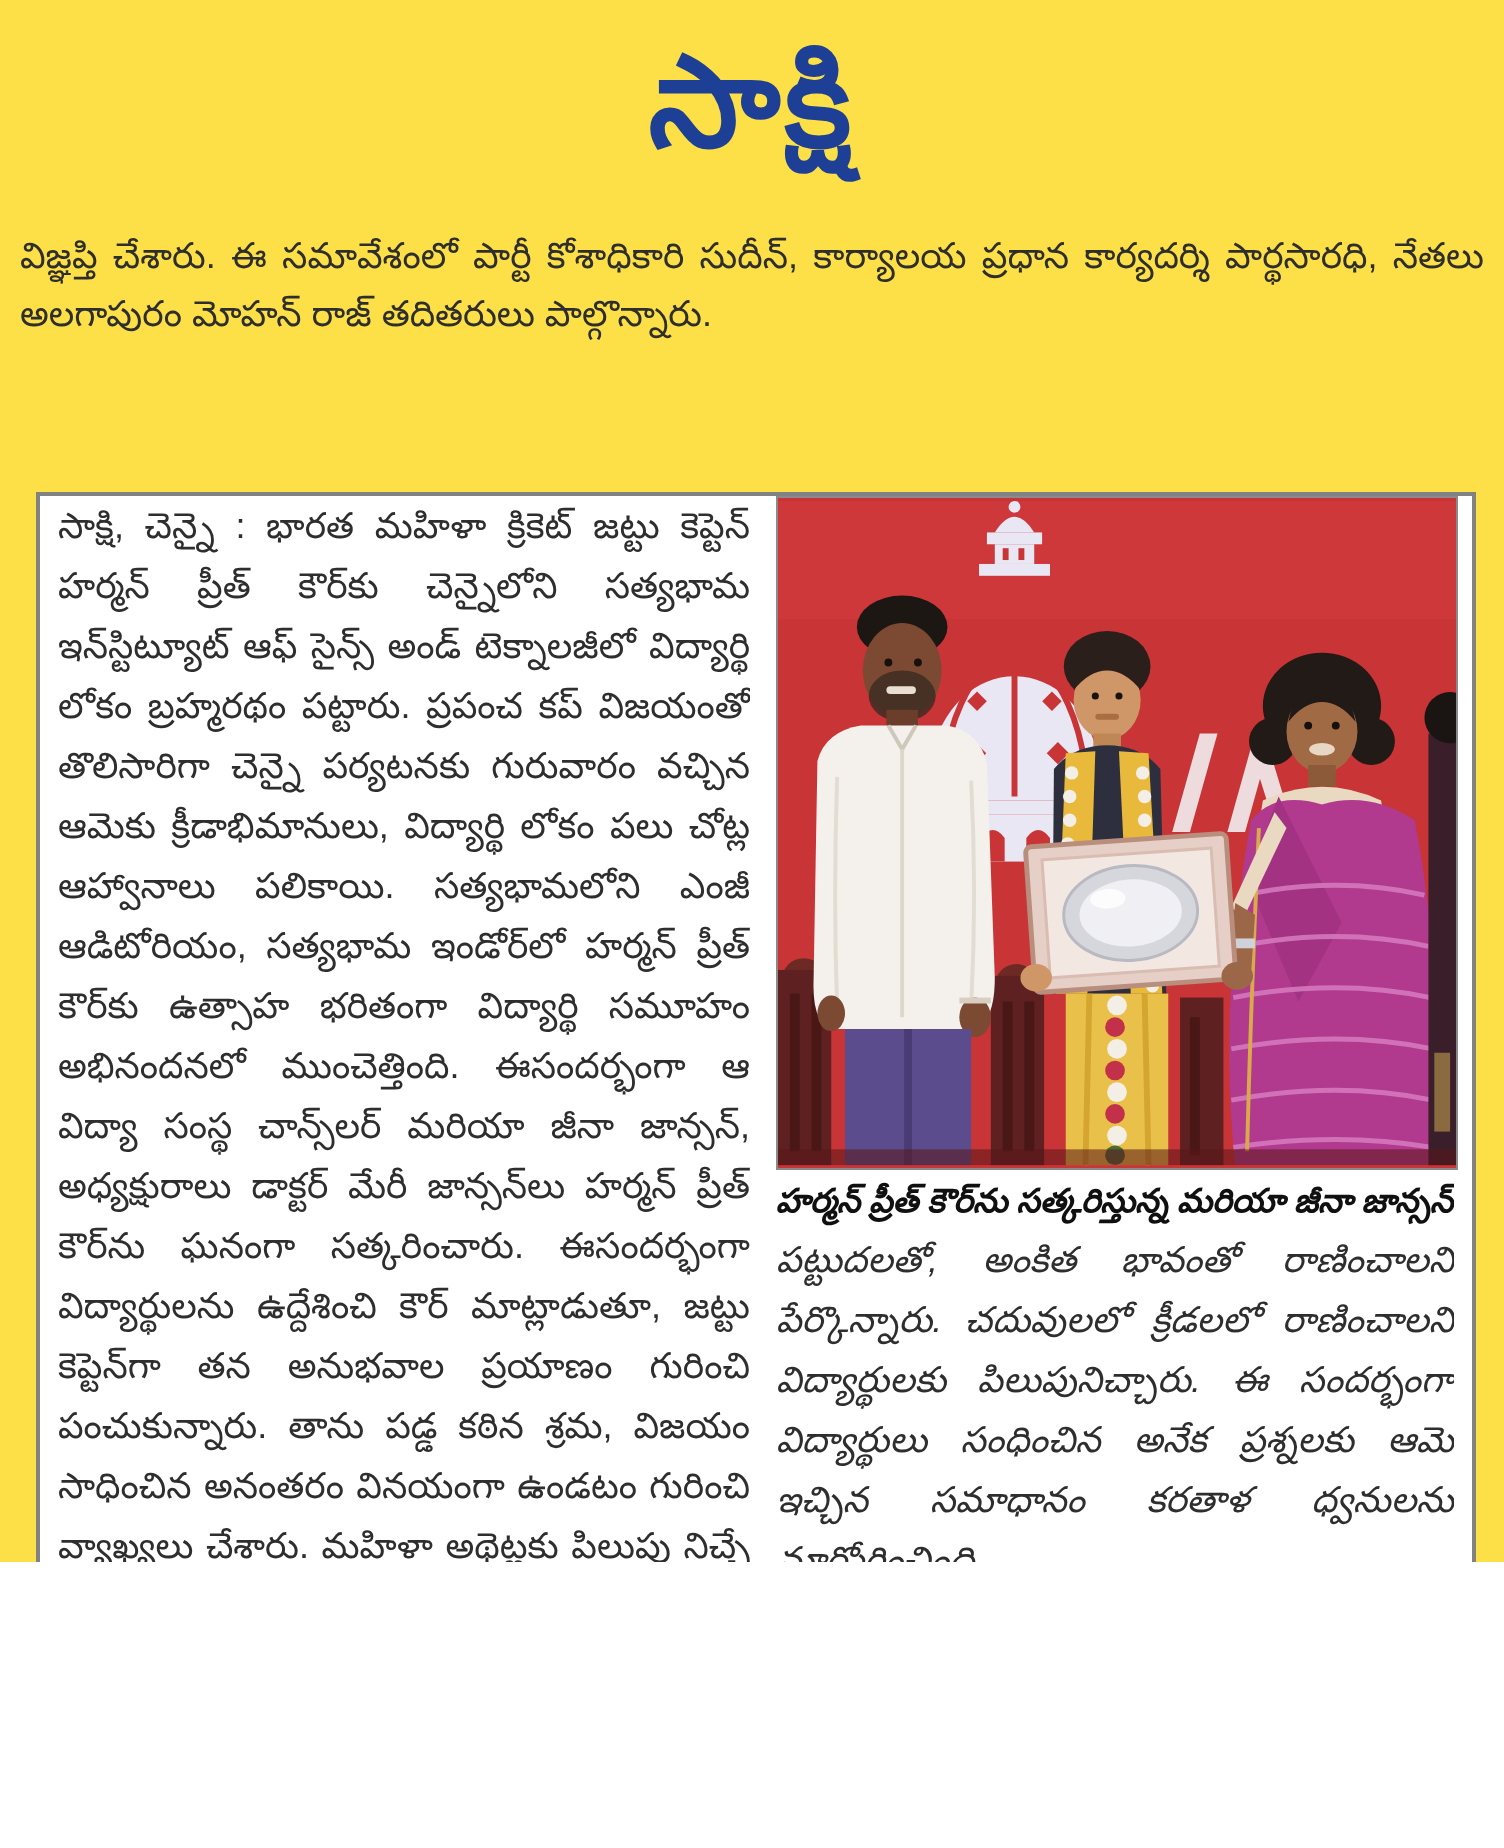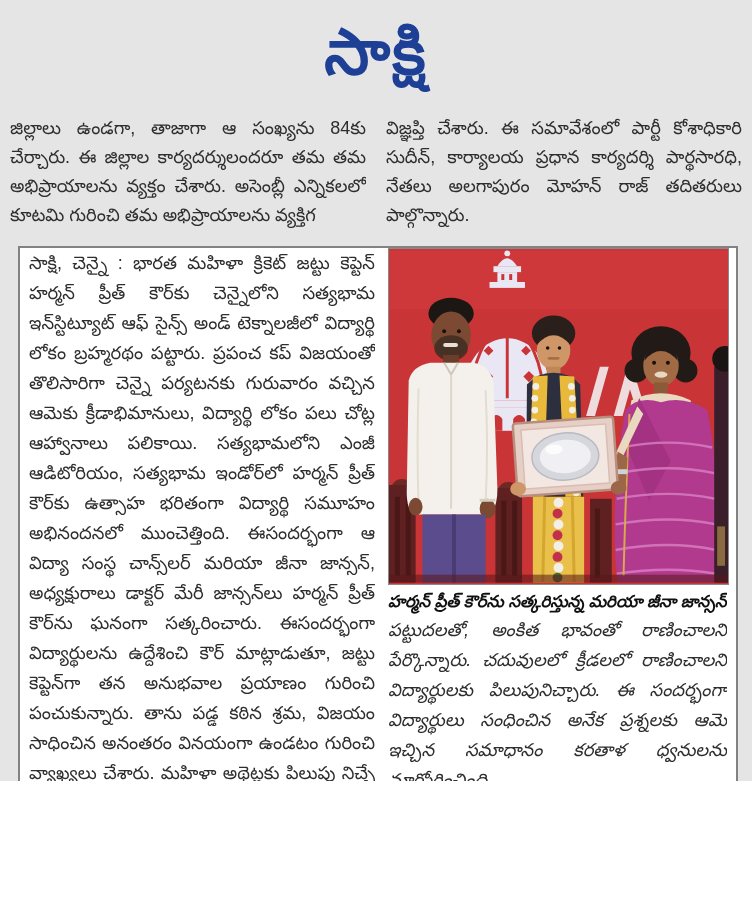--- a/index.html
+++ b/index.html
@@ -1,21 +1,21 @@
 <!DOCTYPE html>
 <html><head>
 <meta charset="utf-8">
 <style>
   * { box-sizing: border-box; }
   html, body { margin: 0; padding: 0; background: #ffffff; }
   .page {
     position: relative;
     width: 752px;
     height: 781px;
-    background: #e5e5e5;
+    background: #fde047;
     font-family: "Liberation Sans", sans-serif;
     overflow: hidden;
   }
   .masthead {
     height: 104px;
     text-align: center;
     padding-top: 4px;
   }
   .masthead-title {
     display: inline-block;
@@ -107,21 +107,20 @@
 </head>
 <body>
 
 <div class="page">
 
   <header class="masthead">
     <span class="masthead-title">సాక్షి</span>
   </header>
 
   <section class="top-story">
-    <p class="col">జిల్లాలు ఉండగా, తాజాగా ఆ సంఖ్యను 84కు చేర్చారు. ఈ జిల్లాల కార్యదర్శులందరూ తమ తమ అభిప్రాయాలను వ్యక్తం చేశారు. అసెంబ్లీ ఎన్నికలలో కూటమి గురించి తమ అభిప్రాయాలను వ్యక్తిగ</p>
     <p class="col">విజ్ఞప్తి చేశారు. ఈ సమావేశంలో పార్టీ కోశాధికారి సుదీన్, కార్యాలయ ప్రధాన కార్యదర్శి పార్థసారధి, నేతలు అలగాపురం మోహన్ రాజ్ తదితరులు పాల్గొన్నారు.</p>
   </section>
 
   <section class="article-box">
 
     <div class="article-columns">
       <p class="body-left">సాక్షి, చెన్నై : భారత మహిళా క్రికెట్ జట్టు కెప్టెన్ హర్మన్ ప్రీత్ కౌర్‌కు చెన్నైలోని సత్యభామ ఇన్‌స్టిట్యూట్ ఆఫ్ సైన్స్ అండ్ టెక్నాలజీలో విద్యార్థి లోకం బ్రహ్మరథం పట్టారు. ప్రపంచ కప్ విజయంతో తొలిసారిగా చెన్నై పర్యటనకు గురువారం వచ్చిన ఆమెకు క్రీడాభిమానులు, విద్యార్థి లోకం పలు చోట్ల ఆహ్వానాలు పలికాయి. సత్యభామలోని ఎంజీ ఆడిటోరియం, సత్యభామ ఇండోర్‌లో హర్మన్ ప్రీత్ కౌర్‌కు ఉత్సాహ భరితంగా విద్యార్థి సమూహం అభినందనలో ముంచెత్తింది. ఈసందర్భంగా ఆ విద్యా సంస్థ చాన్స్‌లర్ మరియా జీనా జాన్సన్, అధ్యక్షురాలు డాక్టర్ మేరీ జాన్సన్‌లు హర్మన్ ప్రీత్ కౌర్‌ను ఘనంగా సత్కరించారు. ఈసందర్భంగా విద్యార్థులను ఉద్దేశించి కౌర్ మాట్లాడుతూ, జట్టు కెప్టెన్‌గా తన అనుభవాల ప్రయాణం గురించి పంచుకున్నారు. తాను పడ్డ కఠిన శ్రమ, విజయం సాధించిన అనంతరం వినయంగా ఉండటం గురించి వ్యాఖ్యలు చేశారు. మహిళా అథ్లెట్లకు పిలుపు నిచ్చే విధంగా</p>
 
       <div class="right-col">
         <div class="photo">

